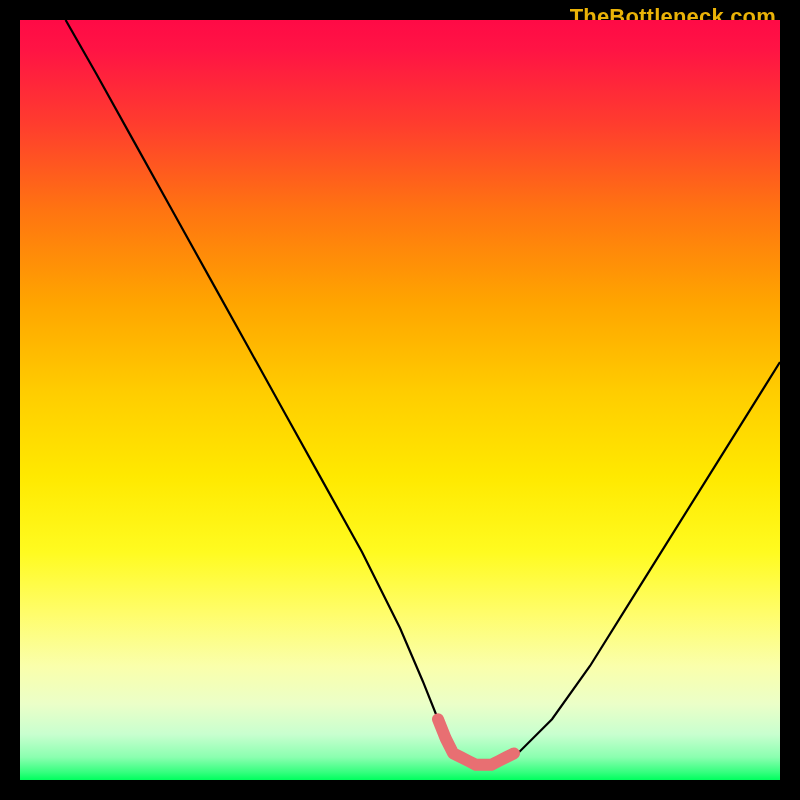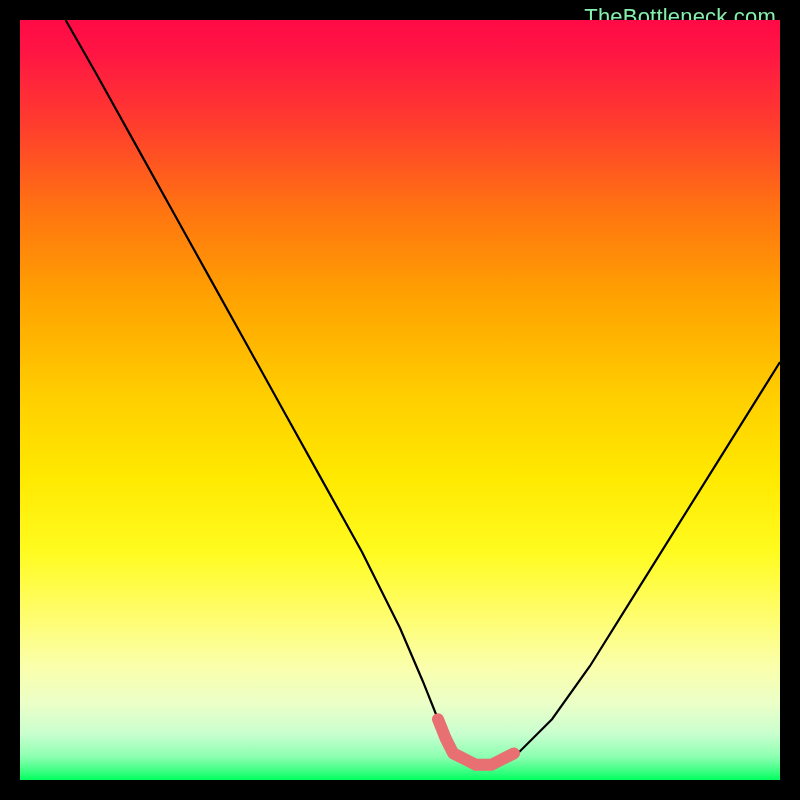--- a/index.html
+++ b/index.html
@@ -1,18 +1,18 @@
 <!DOCTYPE html>
 <html><head>
 <meta charset="utf-8">
 <style>
 html,body{margin:0;padding:0;width:800px;height:800px;overflow:hidden;background:#000;font-family:Arial,sans-serif}
 .frame{position:relative;width:800px;height:800px;background:#000}
 .plot{position:absolute;left:20px;top:20px;width:760px;height:760px;background:linear-gradient(to bottom,#ff0a46 0%,#ff1444 4%,#ff3e2d 14%,#ff7411 25%,#ffa400 37%,#ffcd00 49%,#ffe900 60%,#fffb20 70%,#fffd6a 78%,#faffab 85%,#ebffc8 90%,#c8ffcf 94%,#8bffb0 97%,#34ff7e 99%,#00ff5e 100%)}
-.watermark{position:absolute;top:4px;right:24px;font-size:22px;font-weight:400;color:#86efac;letter-spacing:.2px}
+.watermark{position:absolute;top:4px;right:24px;font-size:22px;font-weight:700;color:#eab308;letter-spacing:.2px}
 svg{position:absolute;left:0;top:0}
 </style>
 </head>
 <body>
 
 <div class="frame">
   <div class="watermark">TheBottleneck.com</div>
   <div class="plot">
     <svg width="760" height="760">
       <path id="curve" fill="none" stroke="#000" stroke-width="2.2" d="M45.6,0.0L76.0,53.2L114.0,121.6L152.0,190.0L190.0,258.4L228.0,326.8L266.0,395.2L304.0,463.6L342.0,532.0L380.0,608.0L402.8,661.2L418.0,699.2L440.8,737.2L456.0,744.8L478.8,744.8L494.0,737.2L532.0,699.2L570.0,646.0L608.0,585.2L646.0,524.4L684.0,463.6L722.0,402.8L760.0,342.0"></path>

